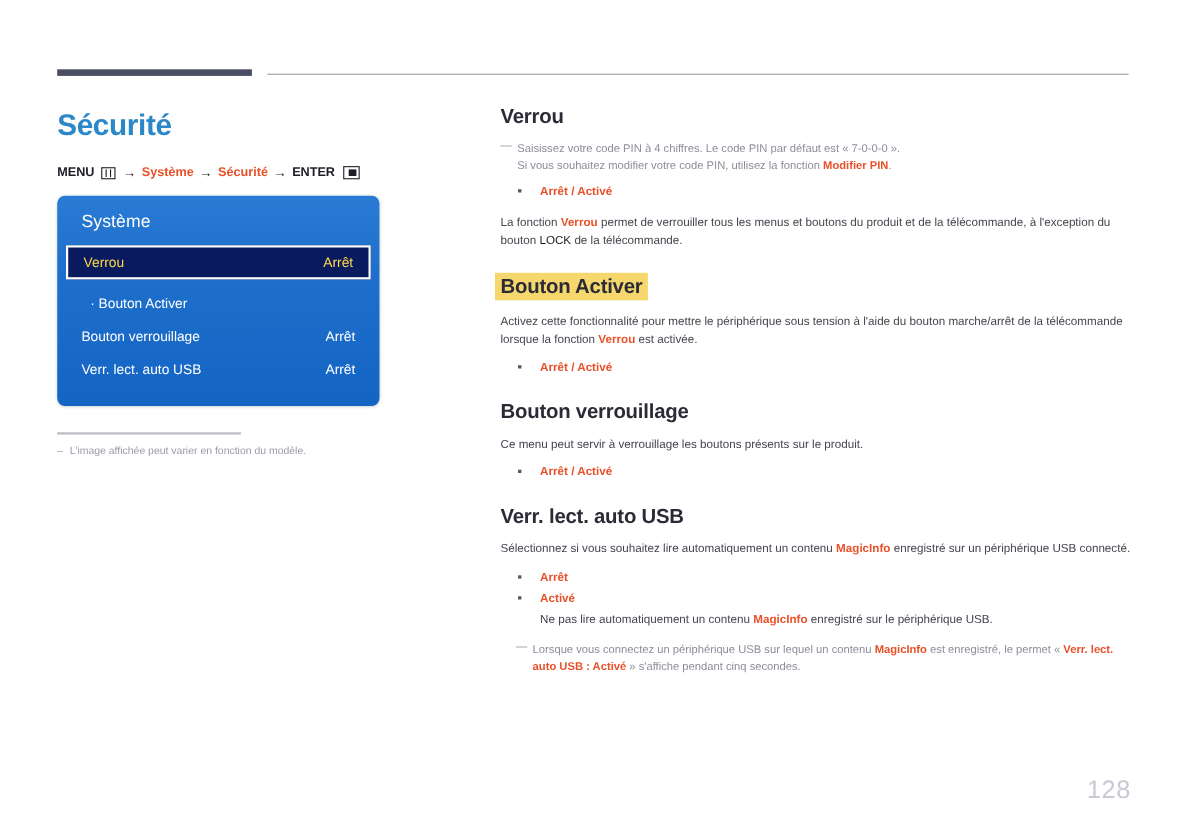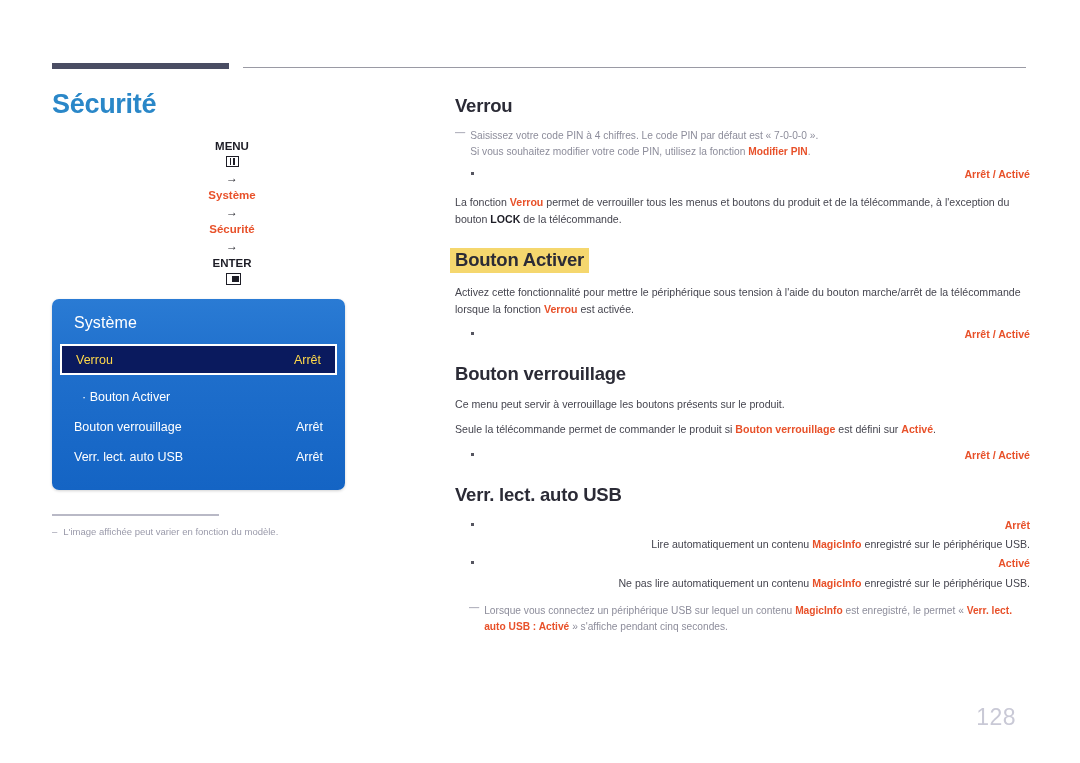--- a/index.html
+++ b/index.html
@@ -38,42 +38,41 @@
     top: 4px;
     width: 783px;
     height: 1px;
     background: #9a9aa4;
   }
 
   
   .left-col {
     position: absolute;
     left: 52px;
-    top: 90px;
+    top: 100px;
     width: 360px;
   }
   .page-title {
     font-size: 27px;
     font-weight: bold;
     color: #2a87c8;
     letter-spacing: -0.3px;
     margin: 0 0 22px 0;
     line-height: 1.05;
   }
 
   .menu-path {
     font-size: 11.5px;
     font-weight: bold;
     color: #1d1d26;
     white-space: nowrap;
     margin-bottom: 14px;
     display: flex;
     align-items: center;
     gap: 4px;
-    flex-direction: column;
   }
   .menu-path .accent { color: #e8512a; }
   .menu-path .arrow { color: #1d1d26; font-weight: normal; font-size: 12px; padding: 0 1px;}
 
   .icon-menu {
     display: inline-block;
     width: 13px;
     height: 11px;
     border: 1.4px solid #1d1d26;
     box-sizing: border-box;
@@ -196,21 +195,21 @@
   .sec-wrap { margin-bottom: 20px; }
 
   p.body {
     font-size: 10.6px;
     line-height: 1.58;
     color: #45454f;
     margin: 0 0 9px 0;
   }
   .accent { color: #e8512a; }
   .accent-b { color: #e8512a; font-weight: bold; }
-  .dark-b { color: #1d1d26; font-weight: bold; }
+  .dark-b { color: #1d1d26; font-weight: normal; }
 
   .note {
     font-size: 10.2px;
     line-height: 1.52;
     color: #8d8d9b;
     margin: 0 0 7px 0;
     display: flex;
     gap: 5px;
   }
   .note .dash {
@@ -218,21 +217,20 @@
     font-weight: bold;
     color: #b3b3bf;
     line-height: 1.0;
   }
   .note .txt { flex: 1 1 auto; }
 
   ul.opts {
     list-style: none;
     margin: 0 0 12px 0;
     padding: 0 0 0 14px;
-    text-align: right;
   }
   ul.opts > li {
     font-size: 10.6px;
     line-height: 1.55;
     color: #e8512a;
     font-weight: bold;
     position: relative;
     padding-left: 22px;
     margin-bottom: 3px;
   }
@@ -253,21 +251,21 @@
     margin-bottom: 3px;
   }
   .sub-note {
     margin-left: 14px;
     margin-top: 6px;
   }
 
   
   .page-num {
     position: absolute;
-    right: 64px;
+    right: 52px;
     bottom: 32px;
     font-size: 23px;
     color: #c9c9d6;
     font-weight: normal;
     letter-spacing: 0.5px;
   }
 </style>
 </head>
 <body>
 
@@ -354,35 +352,34 @@
     <ul class="opts">
       <li>Arrêt / Activé</li>
     </ul>
   </div>
 
   <div class="sec-wrap">
     <h2 class="sec">Bouton verrouillage</h2>
 
     <p class="body">Ce menu peut servir à verrouillage les boutons présents sur le produit.</p>
 
-    <p class="body"><span>Seule la télécommande permet de commander le produit si </span><span class="accent-b">Bouton verrouillage</span><span> est défini sur </span><span class="accent-b">Activé</span><span>.</span></p>
 
     <ul class="opts">
       <li>Arrêt / Activé</li>
     </ul>
   </div>
 
   <div class="sec-wrap">
     <h2 class="sec">Verr. lect. auto USB</h2>
 
+    <p class="body"><span>Sélectionnez si vous souhaitez lire automatiquement un contenu </span><span class="accent-b">MagicInfo</span><span> enregistré sur un périphérique USB connecté.</span></p>
 
     <ul class="opts">
       <li>
         <span>Arrêt</span>
-        <span class="desc"><span>Lire automatiquement un contenu </span><span class="accent-b">MagicInfo</span><span> enregistré sur le périphérique USB.</span></span>
       </li>
       <li>
         <span>Activé</span>
         <span class="desc"><span>Ne pas lire automatiquement un contenu </span><span class="accent-b">MagicInfo</span><span> enregistré sur le périphérique USB.</span></span>
       </li>
     </ul>
 
     <div class="note sub-note">
       <span class="dash">—</span>
       <span class="txt"><span>Lorsque vous connectez un périphérique USB sur lequel un contenu </span><span class="accent-b">MagicInfo</span><span> est enregistré, le permet « </span><span class="accent-b">Verr. lect. auto USB : Activé</span><span> » s'affiche pendant cinq secondes.</span></span>

